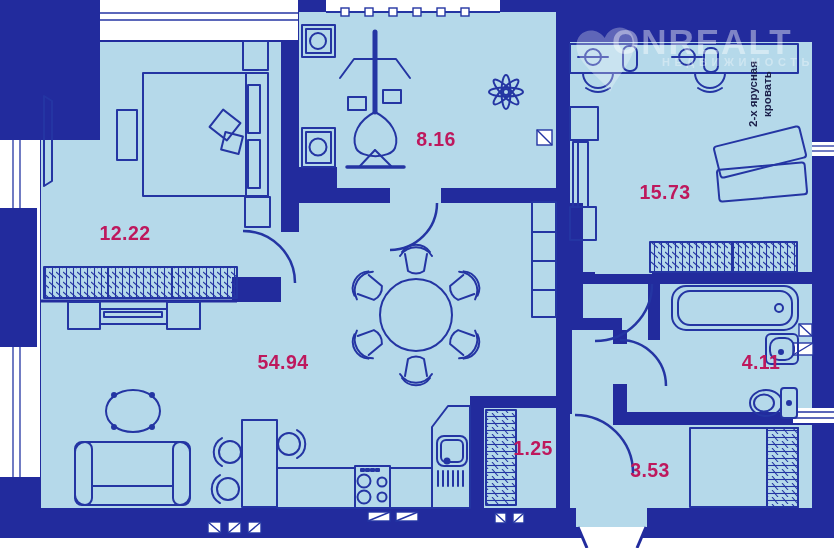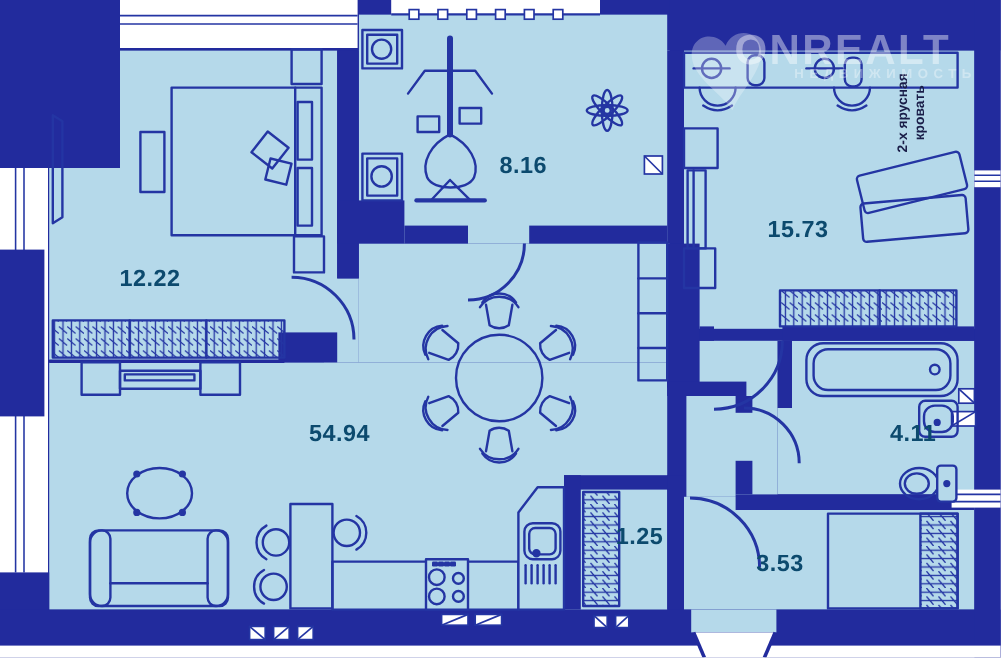--- a/index.html
+++ b/index.html
@@ -2,21 +2,21 @@
 <html><head>
 <meta charset="utf-8">
 <style>
   html,body{margin:0;padding:0;background:#fff;}
   #stage{position:relative;width:834px;height:548px;overflow:hidden;
          font-family:"Liberation Sans",sans-serif;background:#fff;}
   #plan-svg{position:absolute;left:0;top:0;}
   .f{stroke:#2435a3;fill:none;stroke-width:2;stroke-linejoin:round;stroke-linecap:round;}
   .fthin{stroke:#2435a3;fill:none;stroke-width:1.3;}
   .area-label{position:absolute;transform:translate(-50%,-50%);
-      font-size:19.5px;font-weight:600;letter-spacing:.4px;color:#0c4a6e;white-space:nowrap;}
+      font-size:19.5px;font-weight:600;letter-spacing:.4px;color:#be185d;white-space:nowrap;}
   .annotation{position:absolute;transform:translate(-50%,-50%) rotate(-90deg);
       font-size:11.5px;font-weight:600;color:#1a1e49;width:92px;text-align:center;line-height:1.25;}
   .wm-brand{position:absolute;left:612px;top:22px;width:210px;
       font-size:35px;font-weight:bold;letter-spacing:2px;color:rgba(255,255,255,.42);}
   .wm-tagline{position:absolute;left:634px;top:56px;width:180px;
       font-size:11px;font-weight:bold;letter-spacing:4.6px;color:rgba(255,255,255,.35);text-align:right;}
   .wm-heart{position:absolute;left:570px;top:20px;}
 </style>
 </head>
 <body>

